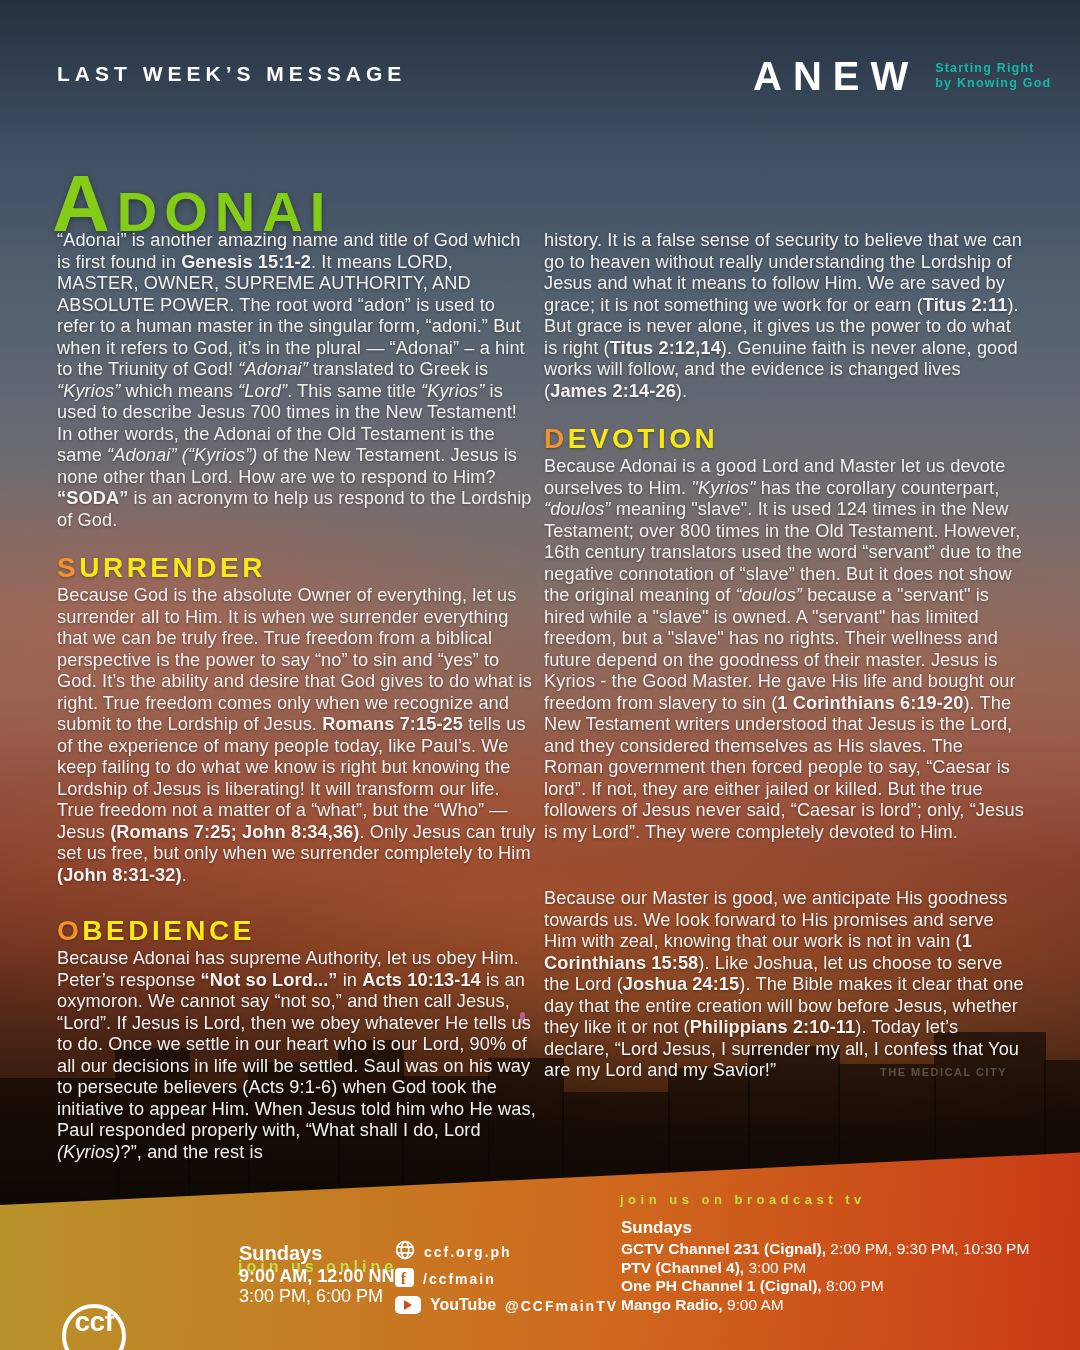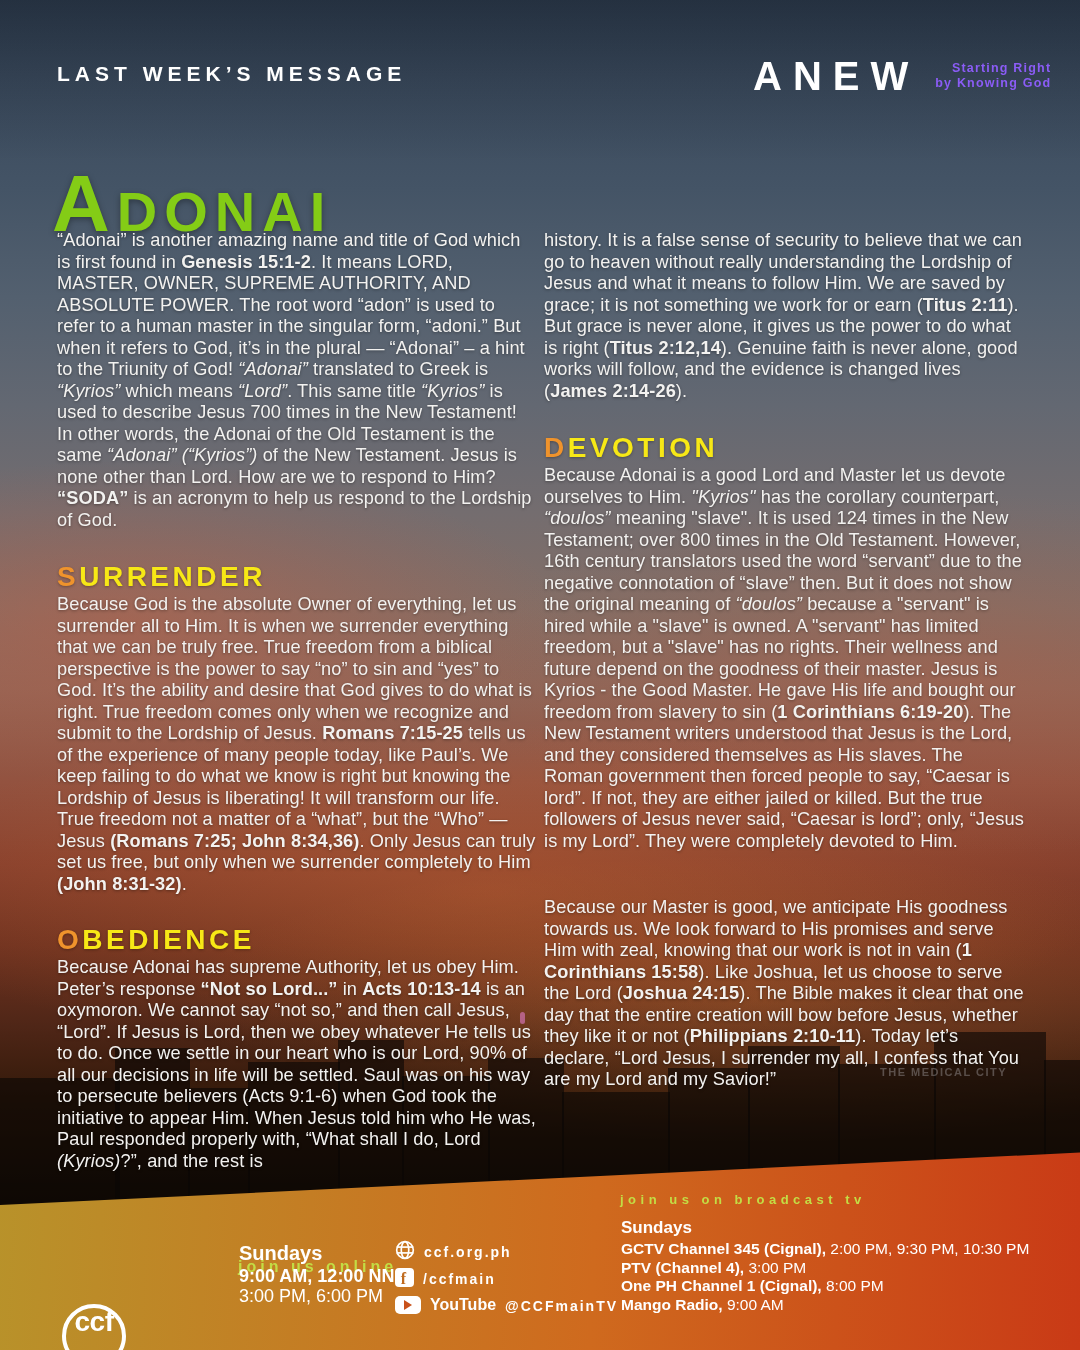--- a/index.html
+++ b/index.html
@@ -24,35 +24,35 @@
   .light{position:absolute;width:5px;height:12px;border-radius:3px;
          background:rgba(235,130,215,.55);}
   .photo-sign{position:absolute;left:880px;top:1066px;font-size:11px;font-weight:700;
          letter-spacing:1.5px;color:rgba(205,205,212,.32);}
 
   
   .kicker{position:absolute;left:57px;top:62px;font-size:21px;font-weight:700;
           letter-spacing:5px;color:#ffffff;}
   .brand{position:absolute;left:753px;top:56px;display:flex;align-items:center;gap:16px;}
   .brand-name{font-size:40px;font-weight:700;letter-spacing:11px;color:#ffffff;line-height:1;}
-  .brand-tag{font-size:12.5px;font-weight:700;letter-spacing:1.2px;color:#8b5cf6;line-height:15px;text-align:right;}
+  .brand-tag{font-size:12.5px;font-weight:700;letter-spacing:1.2px;color:#14b8a6;line-height:15px;}
   .title{position:absolute;left:52px;top:106px;font-size:80px;font-weight:700;
          font-variant:small-caps;text-transform:lowercase;letter-spacing:7px;
          color:#84cc16;line-height:1.1;text-shadow:0 2px 6px rgba(0,0,0,.35);}
   .title::first-letter{text-transform:uppercase;}
 
   
   .col{position:absolute;top:230px;width:480px;}
   .col-left{left:57px;}
   .col-right{left:544px;}
   .body{margin:0;font-size:18.2px;line-height:21.5px;letter-spacing:.1px;
         color:#f3f2f0;text-shadow:0 1px 3px rgba(0,0,0,.38);}
   .b{font-weight:700;}
   .i{font-style:italic;}
-  .sec{margin-top:31px;}
+  .sec{margin-top:22px;}
   .sec.mt-md{margin-top:30px;}
   .sec.mt-lg{margin-top:45px;}
   .sec-h{margin:0 0 3px 0;font-size:28px;line-height:29px;font-weight:700;
          letter-spacing:3.5px;color:#f7e816;text-shadow:0 1px 3px rgba(0,0,0,.3);}
   .sec-h .lead{color:#ef932c;}
 
   
   .band{position:absolute;left:0;top:1140px;width:1080px;height:210px;
         background:linear-gradient(93deg,#b8922a 0%,#cf6a1e 55%,#c93a16 100%);
         clip-path:polygon(0 31%,100% 6%,100% 100%,0 100%);}
@@ -174,19 +174,19 @@
           <span></span>
         </span>
       <span class="yt-word">YouTube</span>
       <span>@CCFmainTV</span>
     </div>
   </div>
 
   <div class="tv-head f-green">join us on broadcast tv</div>
   <div class="tv-day">Sundays</div>
   <div class="tv-rows">
-    <div class="tv-row"><span class="b">GCTV Channel 345 (Cignal),</span><span> 2:00 PM, 9:30 PM, 10:30 PM</span></div>
+    <div class="tv-row"><span class="b">GCTV Channel 231 (Cignal),</span><span> 2:00 PM, 9:30 PM, 10:30 PM</span></div>
     <div class="tv-row"><span class="b">PTV (Channel 4),</span><span> 3:00 PM</span></div>
     <div class="tv-row"><span class="b">One PH Channel 1 (Cignal),</span><span> 8:00 PM</span></div>
     <div class="tv-row"><span class="b">Mango Radio,</span><span> 9:00 AM</span></div>
   </div>
 
 </div>
 
 </body></html>

